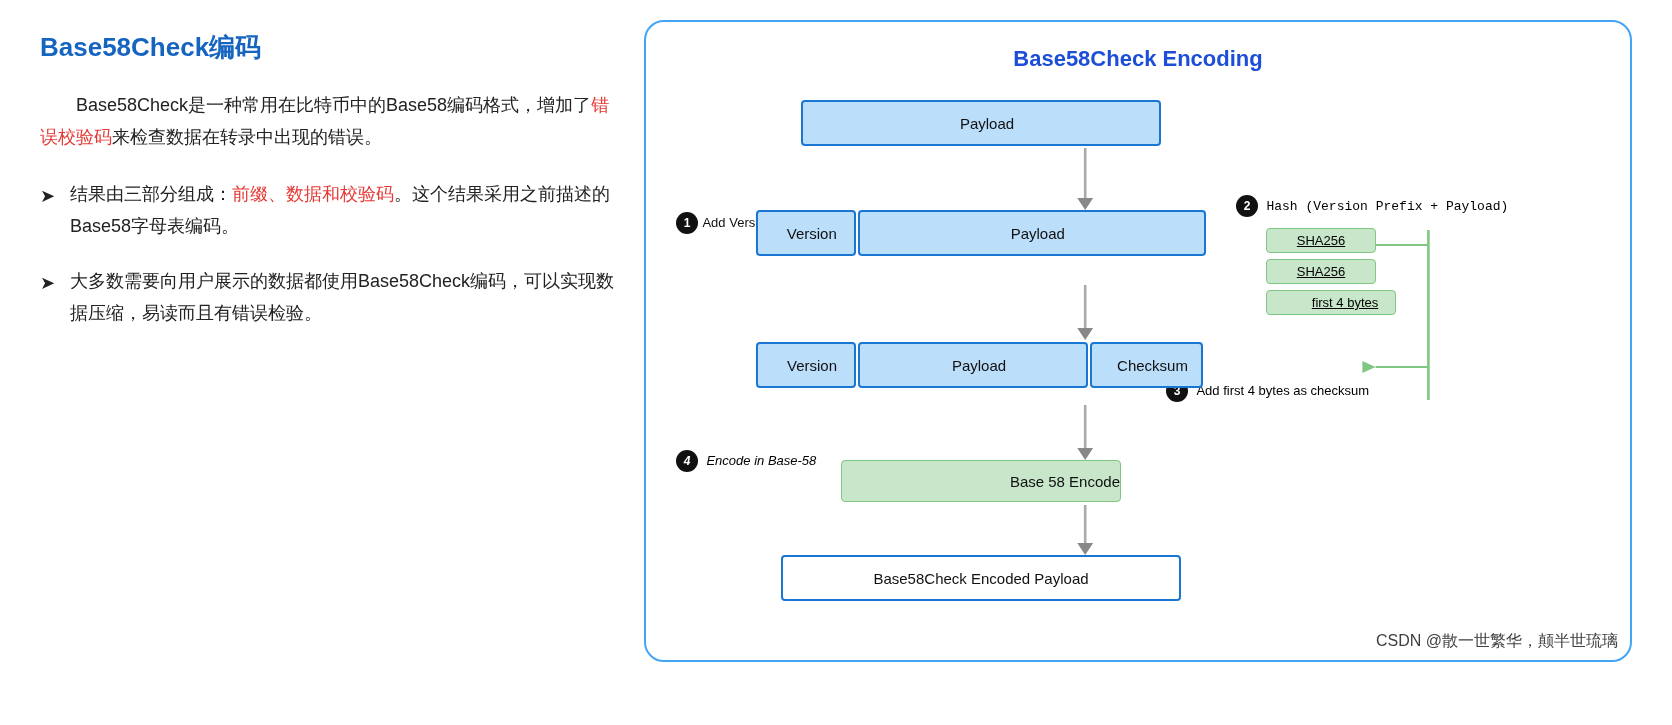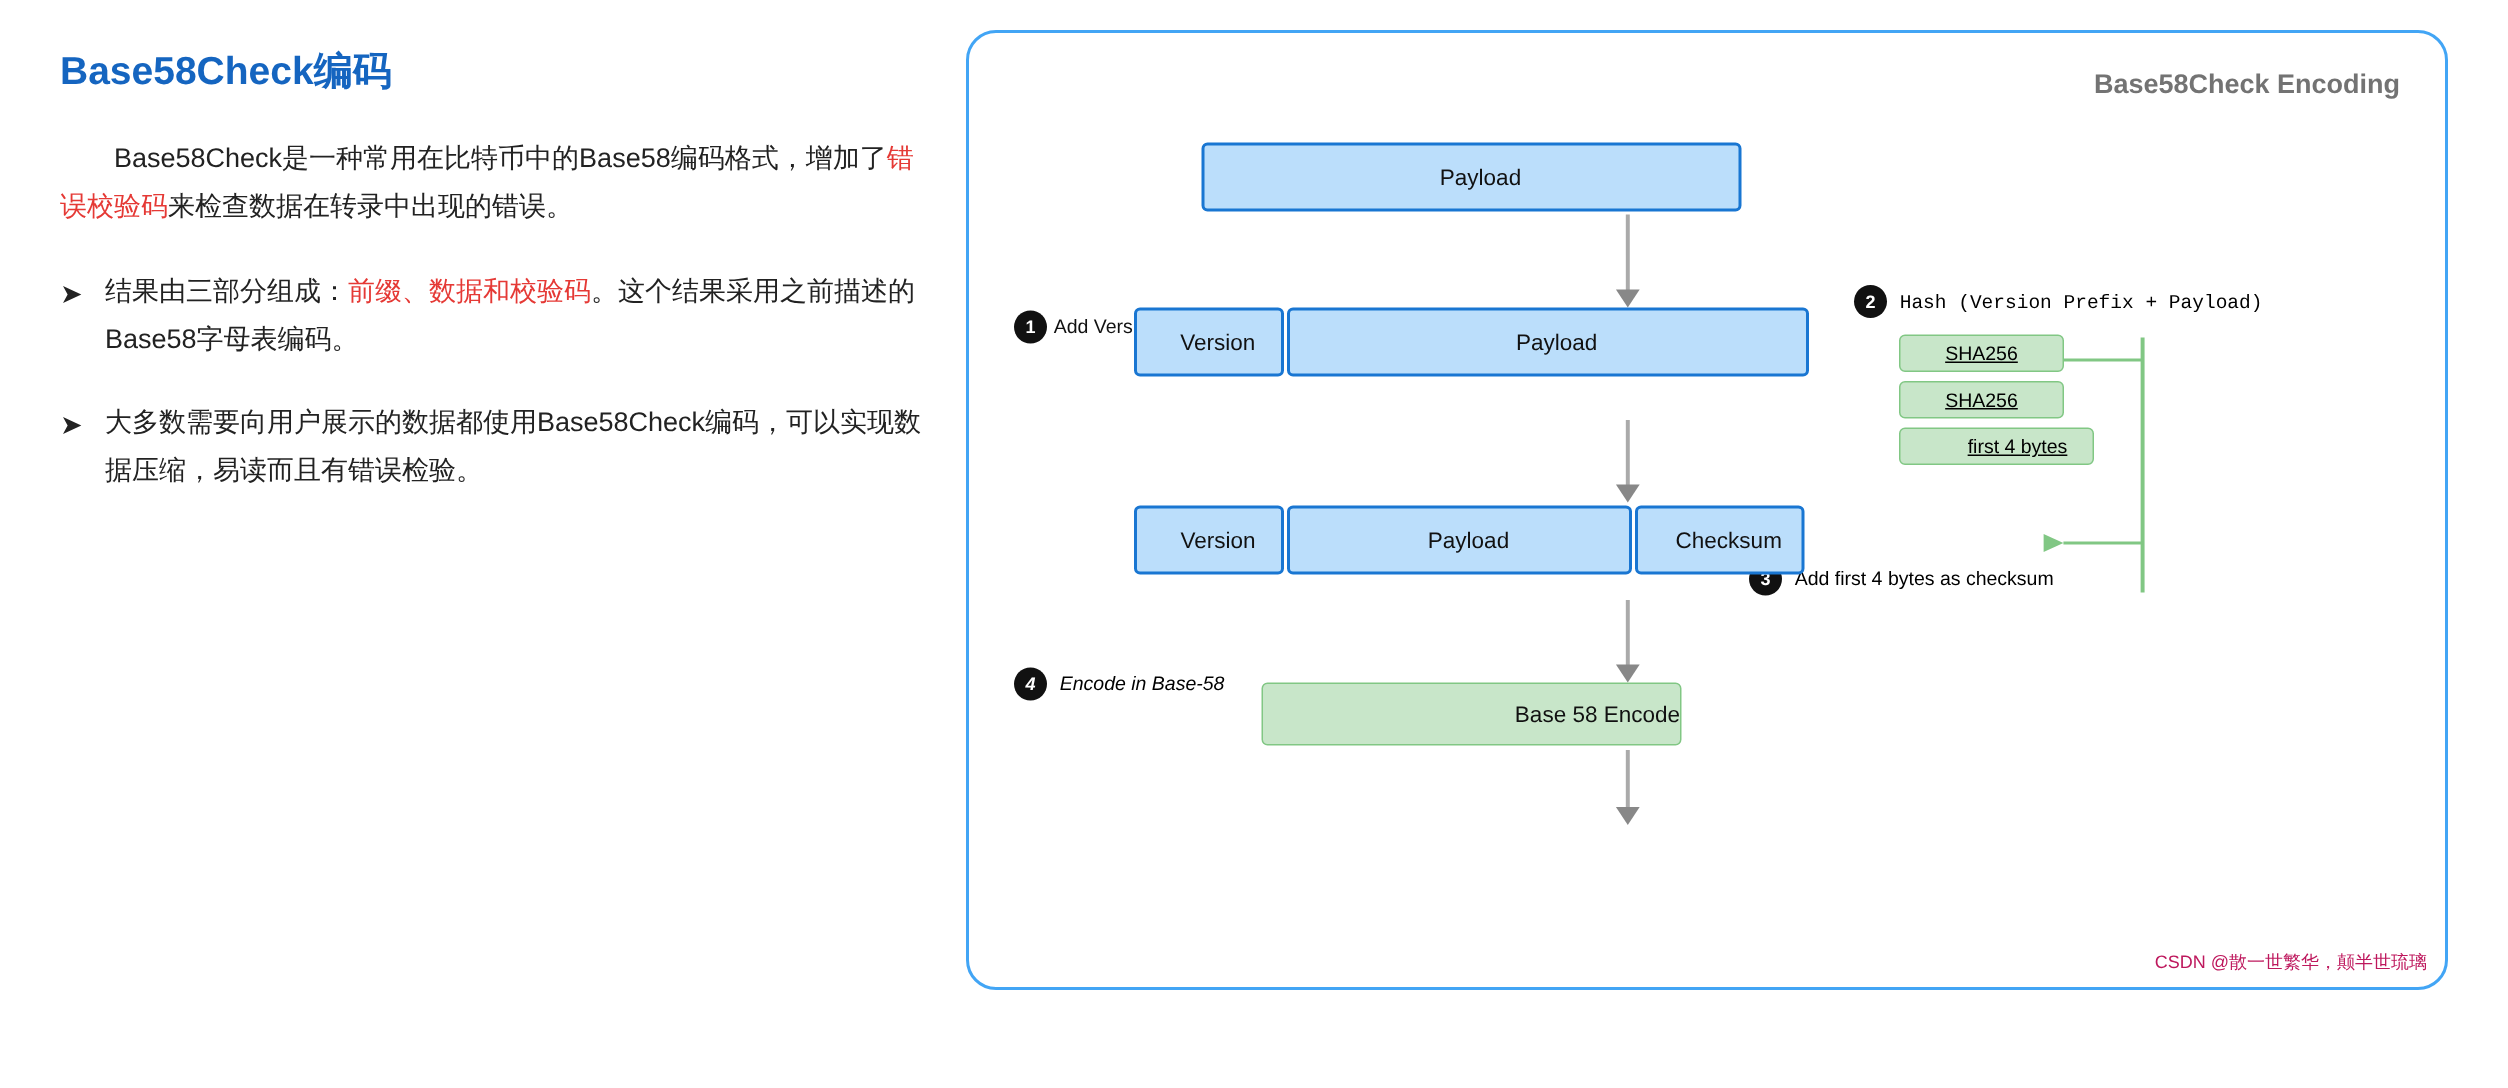--- a/index.html
+++ b/index.html
@@ -60,24 +60,24 @@
     .right-panel {
       flex: 1;
       border: 2.5px solid #42a5f5;
       border-radius: 20px;
       padding: 24px 30px 20px 30px;
       background: #fff;
       min-height: 640px;
       position: relative;
     }
     .diagram-title {
-      text-align: right;
-      font-size: 18px;
+      text-align: center;
+      font-size: 22px;
       font-weight: bold;
-      color: #737373;
+      color: #1d4ed8;
       margin-bottom: 18px;
     }
     .box-blue {
       background: #bbdefb;
       border: 2px solid #1976d2;
       border-radius: 4px;
       display: flex;
       align-items: center;
       justify-content: center;
       font-size: 15px;
@@ -130,22 +130,22 @@
     
     .diagram-inner {
       position: relative;
       width: 100%;
       height: 550px;
     }
     .csdn-watermark {
       position: absolute;
       bottom: 8px;
       right: 12px;
-      font-size: 12px;
-      color: #be185d;
+      font-size: 16px;
+      color: #404040;
     }
     
     .sha-box {
       background: #c8e6c9;
       border: 1.5px solid #81c784;
       border-radius: 4px;
       padding: 4px 12px;
       font-size: 13px;
       text-align: center;
       white-space: nowrap;
@@ -269,18 +269,23 @@
         <span class="step-circle">4</span>
         <span style="font-size:13px; margin-left:4px;">Encode in Base-58</span>
       </div>
 
       <div style="position:absolute; top:370px; left:80px; width:450px;">
         <div class="box-green" style="width:280px; height:42px; margin:0 auto;">
           <span>Base 58 Encode</span>
         </div>
       </div>
 
+      <div style="position:absolute; top:465px; left:80px; width:450px;">
+        <div class="box-white" style="width:400px; height:46px; margin:0 auto;">
+          <span>Base58Check Encoded Payload</span>
+        </div>
+      </div>
 
     </div>
 
     <div class="csdn-watermark">CSDN @散一世繁华，颠半世琉璃</div>
   </div>
 </div>
 
 </body></html>

